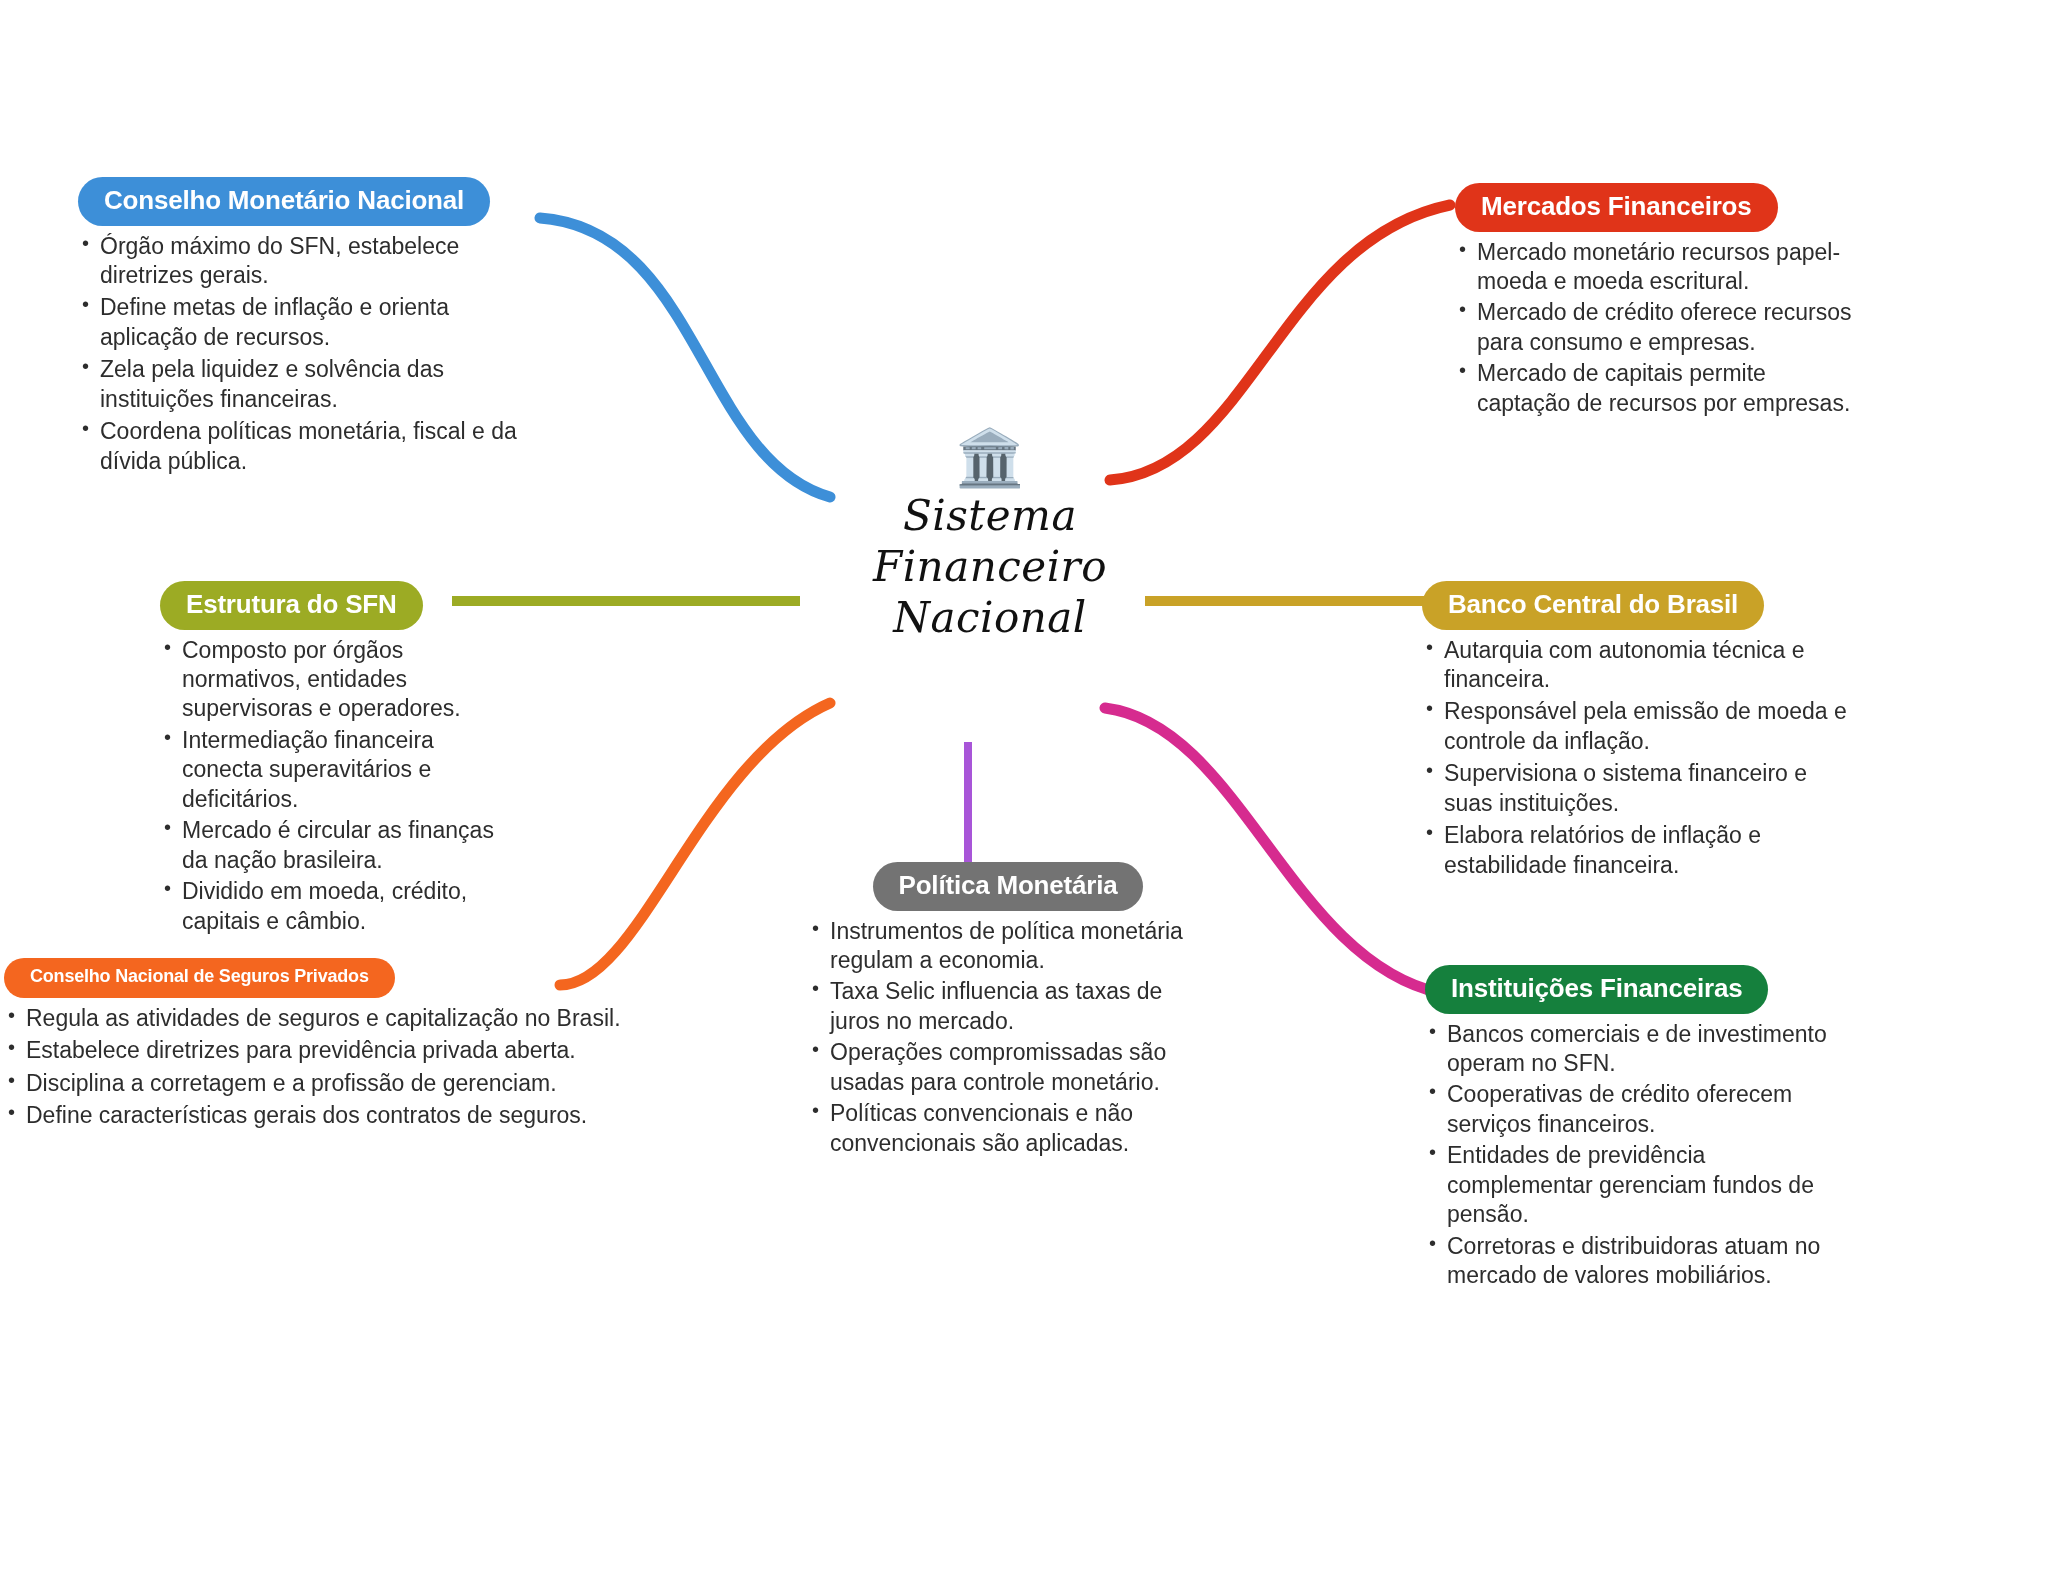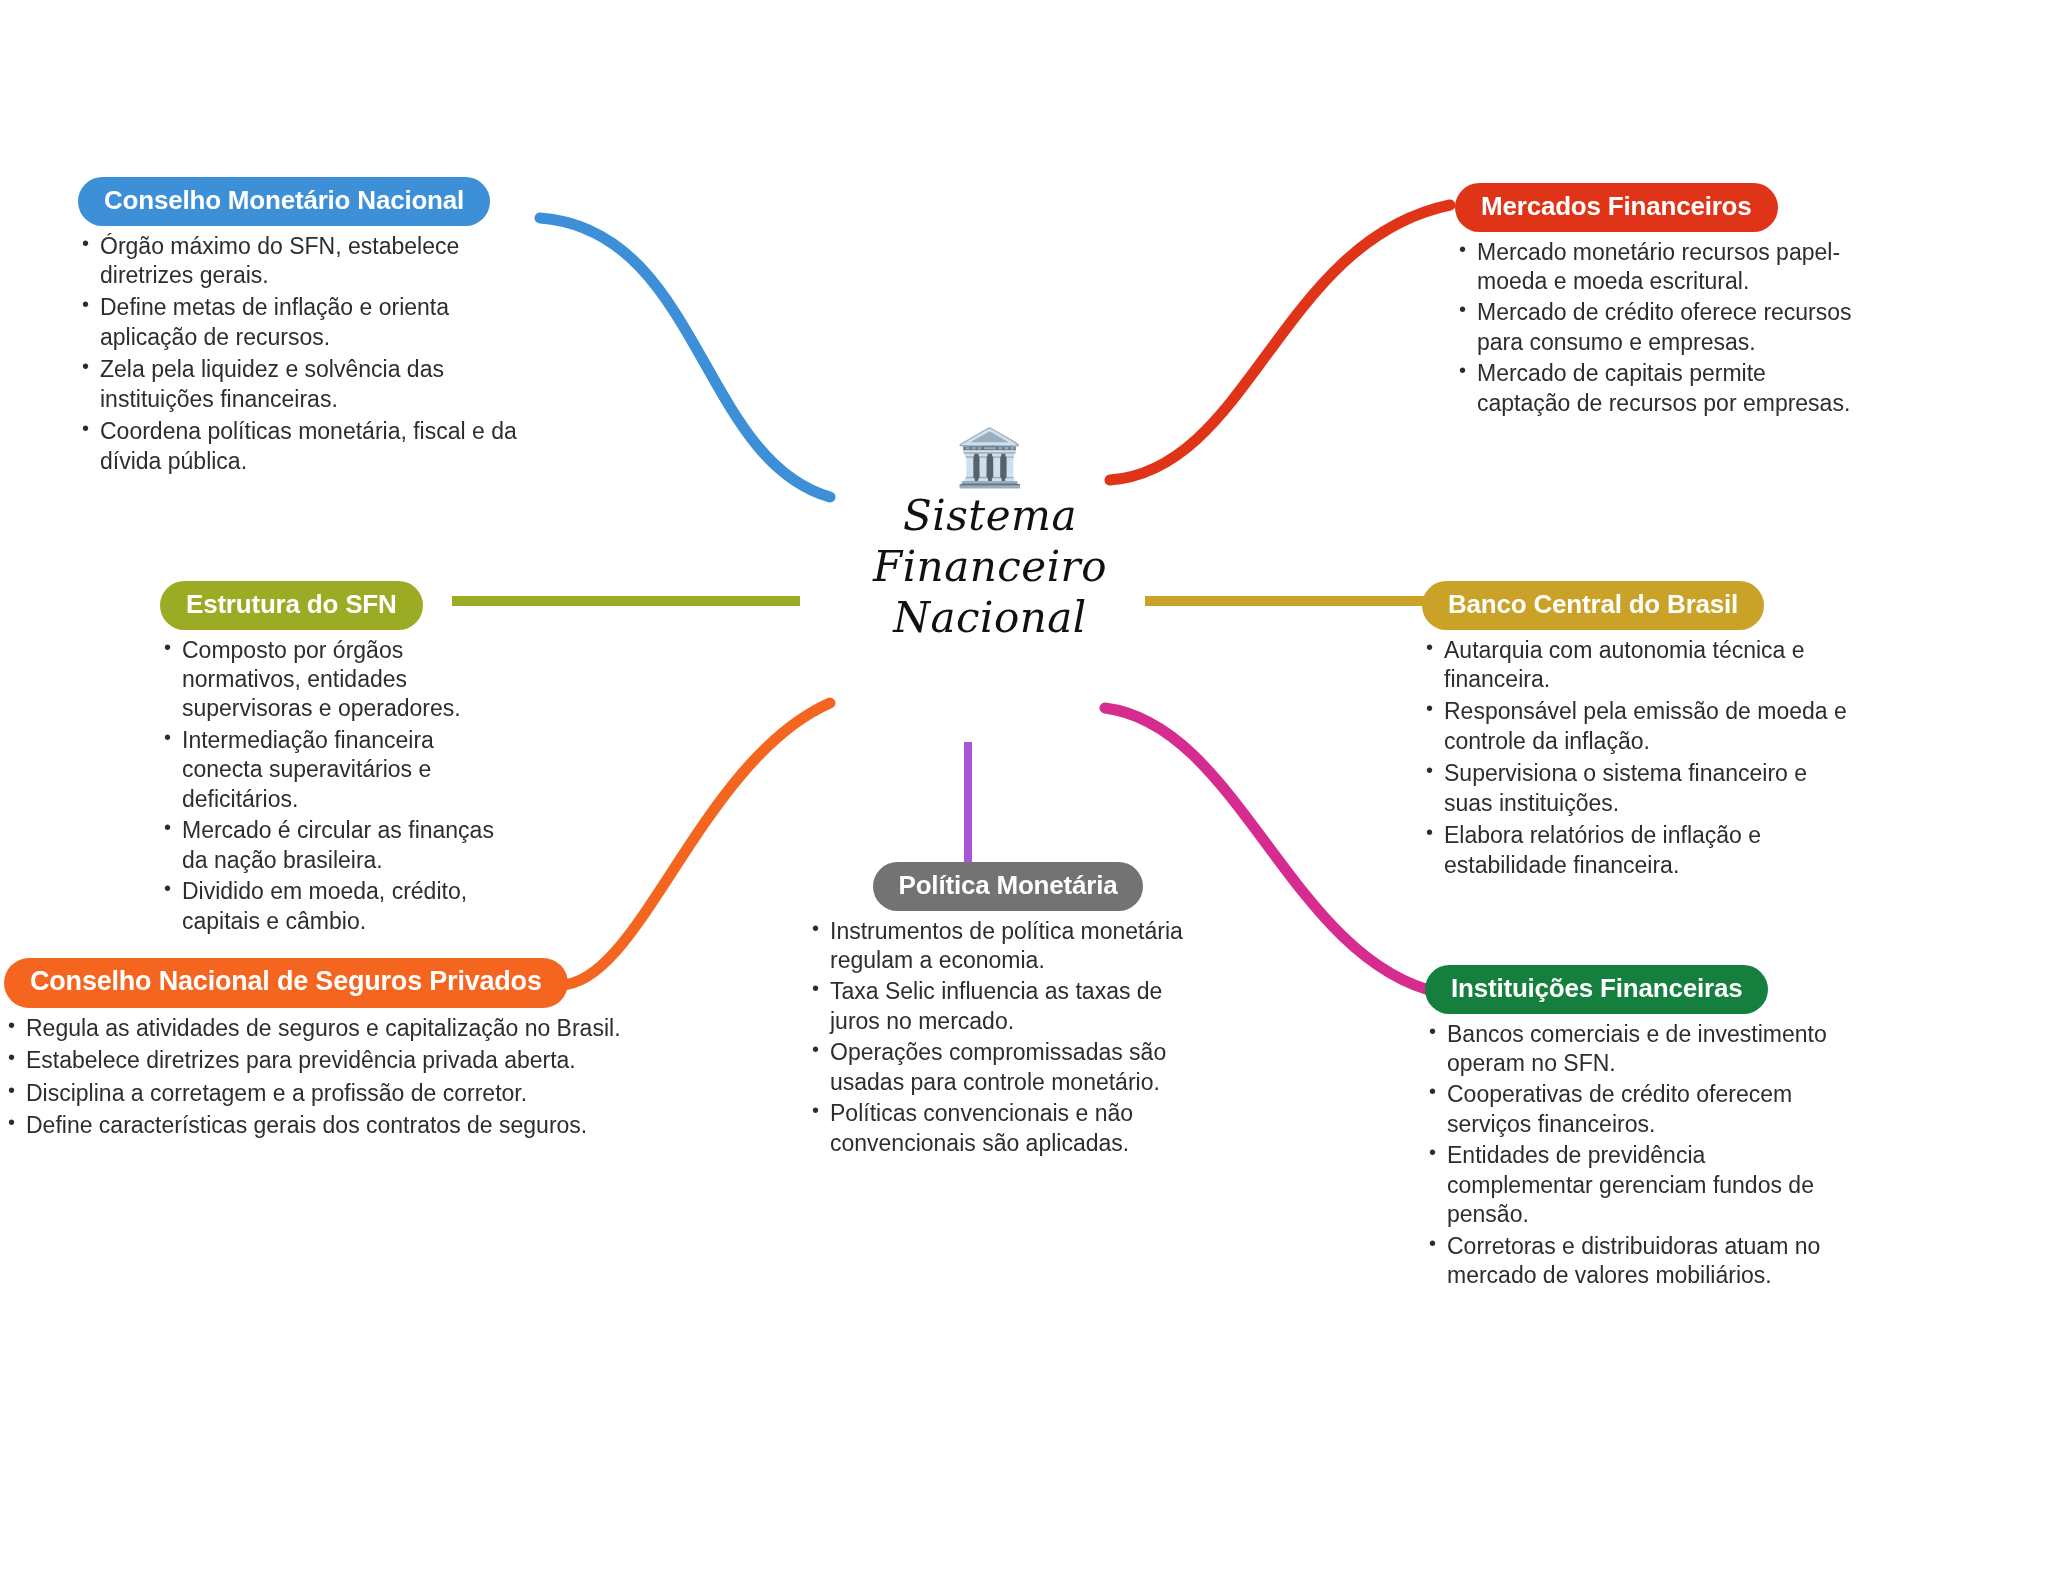--- a/index.html
+++ b/index.html
@@ -105,21 +105,21 @@
   #branch-bacen      { left: 1422px; top: 581px;  width: 430px; }
   #branch-cnsp       { left: 4px;    top: 958px;  width: 620px; }
   #branch-politica   { left: 808px;  top: 862px;  width: 400px; }
   #branch-instituicoes { left: 1425px; top: 965px; width: 420px; }
 
   #branch-estrutura ul.bullets li,
   #branch-politica ul.bullets li,
   #branch-mercados ul.bullets li,
   #branch-instituicoes ul.bullets li { margin-bottom: 2px; }
 
-  #branch-cnsp .pill { font-size: 27px; }
+  #branch-cnsp .pill { font-size: 18px; }
 </style>
 </head>
 <body>
 
 <div id="canvas">
 
   <svg id="connectors" viewBox="0 0 2048 1569" xmlns="http://www.w3.org/2000/svg">
 
     <path d="M 540 218 C 700 230, 700 460, 830 497" fill="none" stroke="#3d8fd8" stroke-width="11" stroke-linecap="round"></path>
 
@@ -192,21 +192,21 @@
     </ul>
   </div>
 
   <div class="branch" id="branch-cnsp">
     <div class="pill-row">
       <span class="pill" style="background:#f4661f">Conselho Nacional de Seguros Privados</span>
     </div>
     <ul class="bullets">
       <li>Regula as atividades de seguros e capitalização no Brasil.</li>
       <li>Estabelece diretrizes para previdência privada aberta.</li>
-      <li>Disciplina a corretagem e a profissão de corretor.</li>
+      <li>Disciplina a corretagem e a profissão de gerenciam.</li>
       <li>Define características gerais dos contratos de seguros.</li>
     </ul>
   </div>
 
   <div class="branch" id="branch-politica">
     <div class="pill-row center-align">
       <span class="pill" style="background:#737373">Política Monetária</span>
     </div>
     <ul class="bullets">
       <li>Instrumentos de política monetária regulam a economia.</li>

